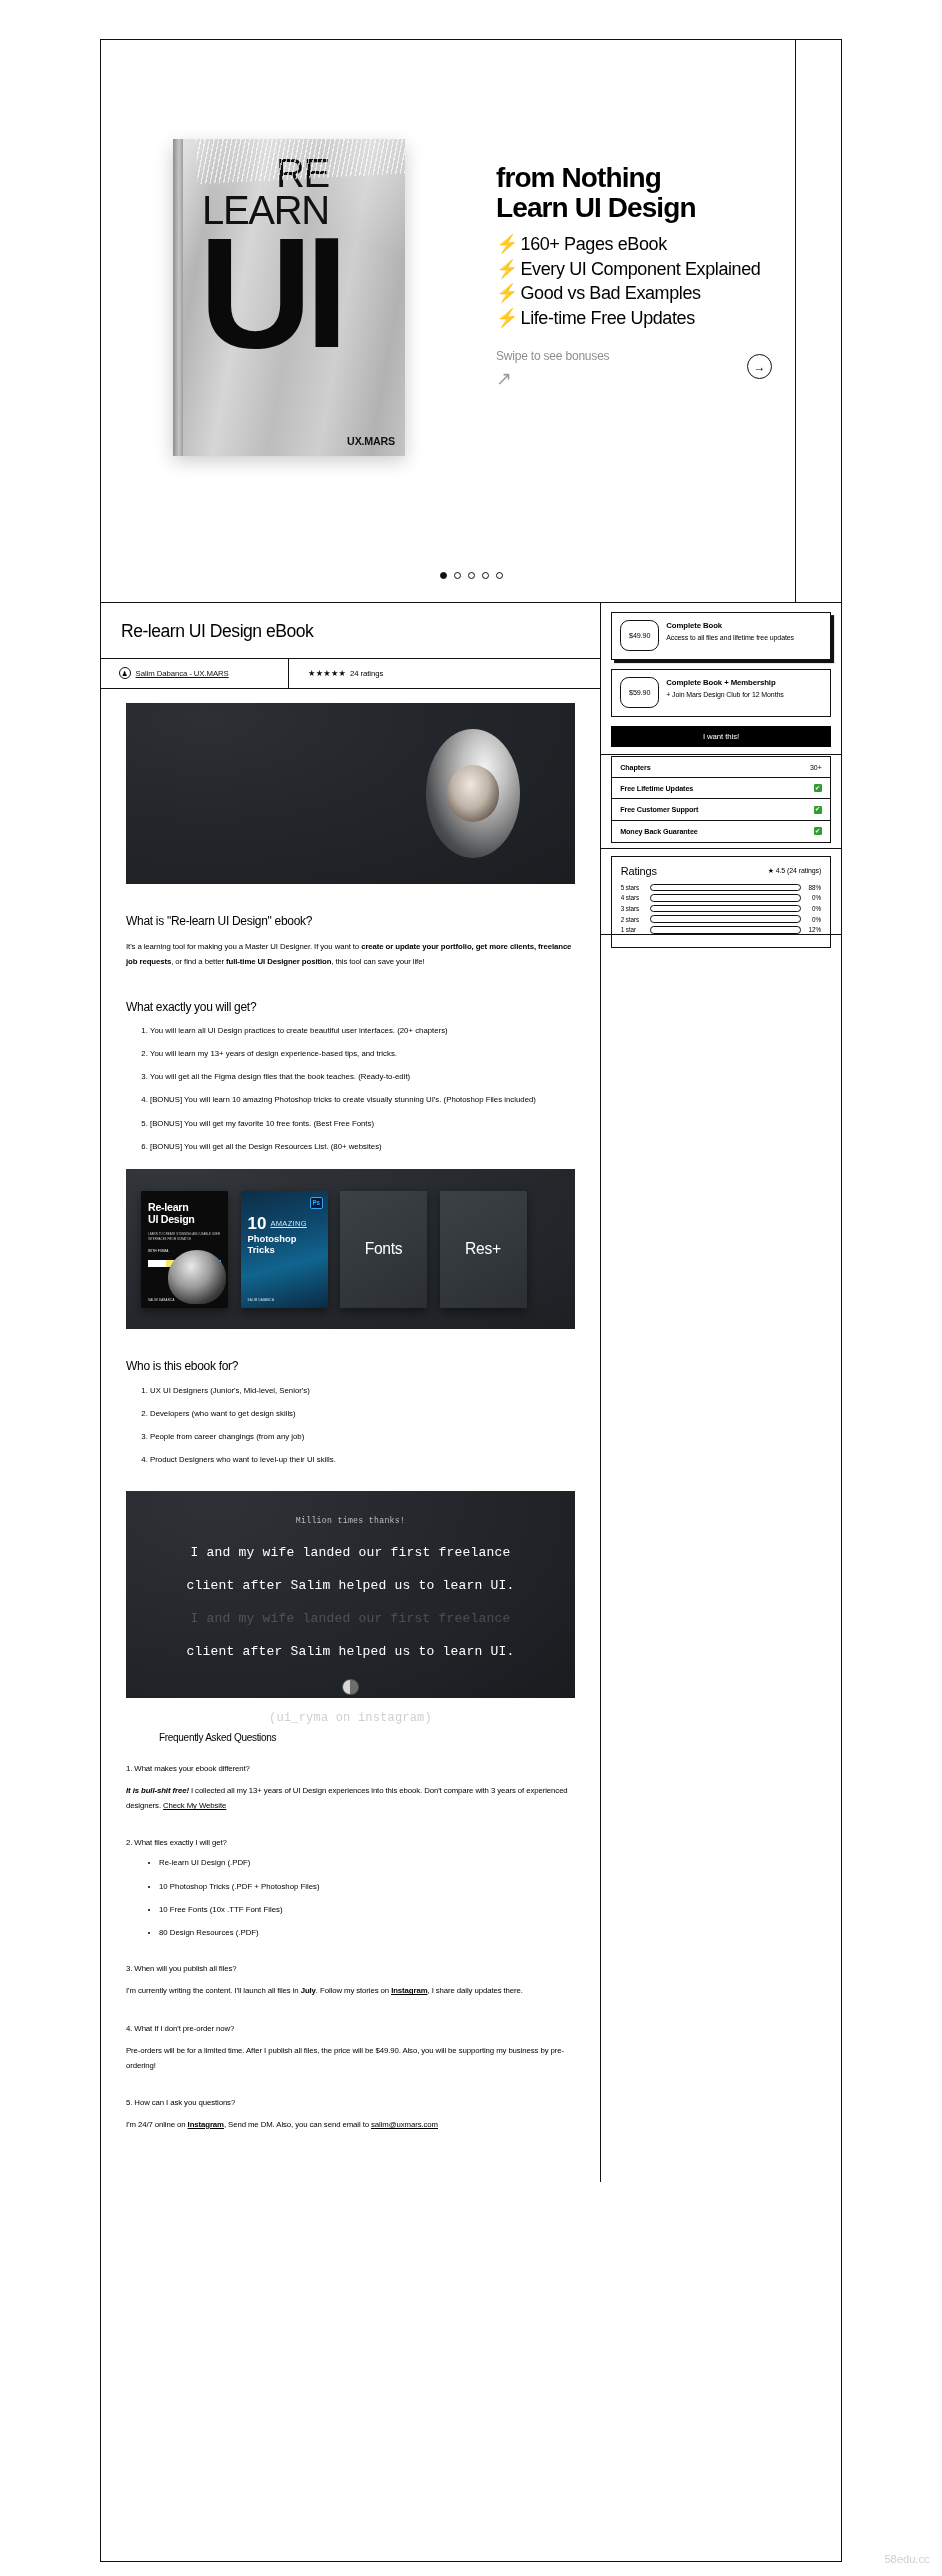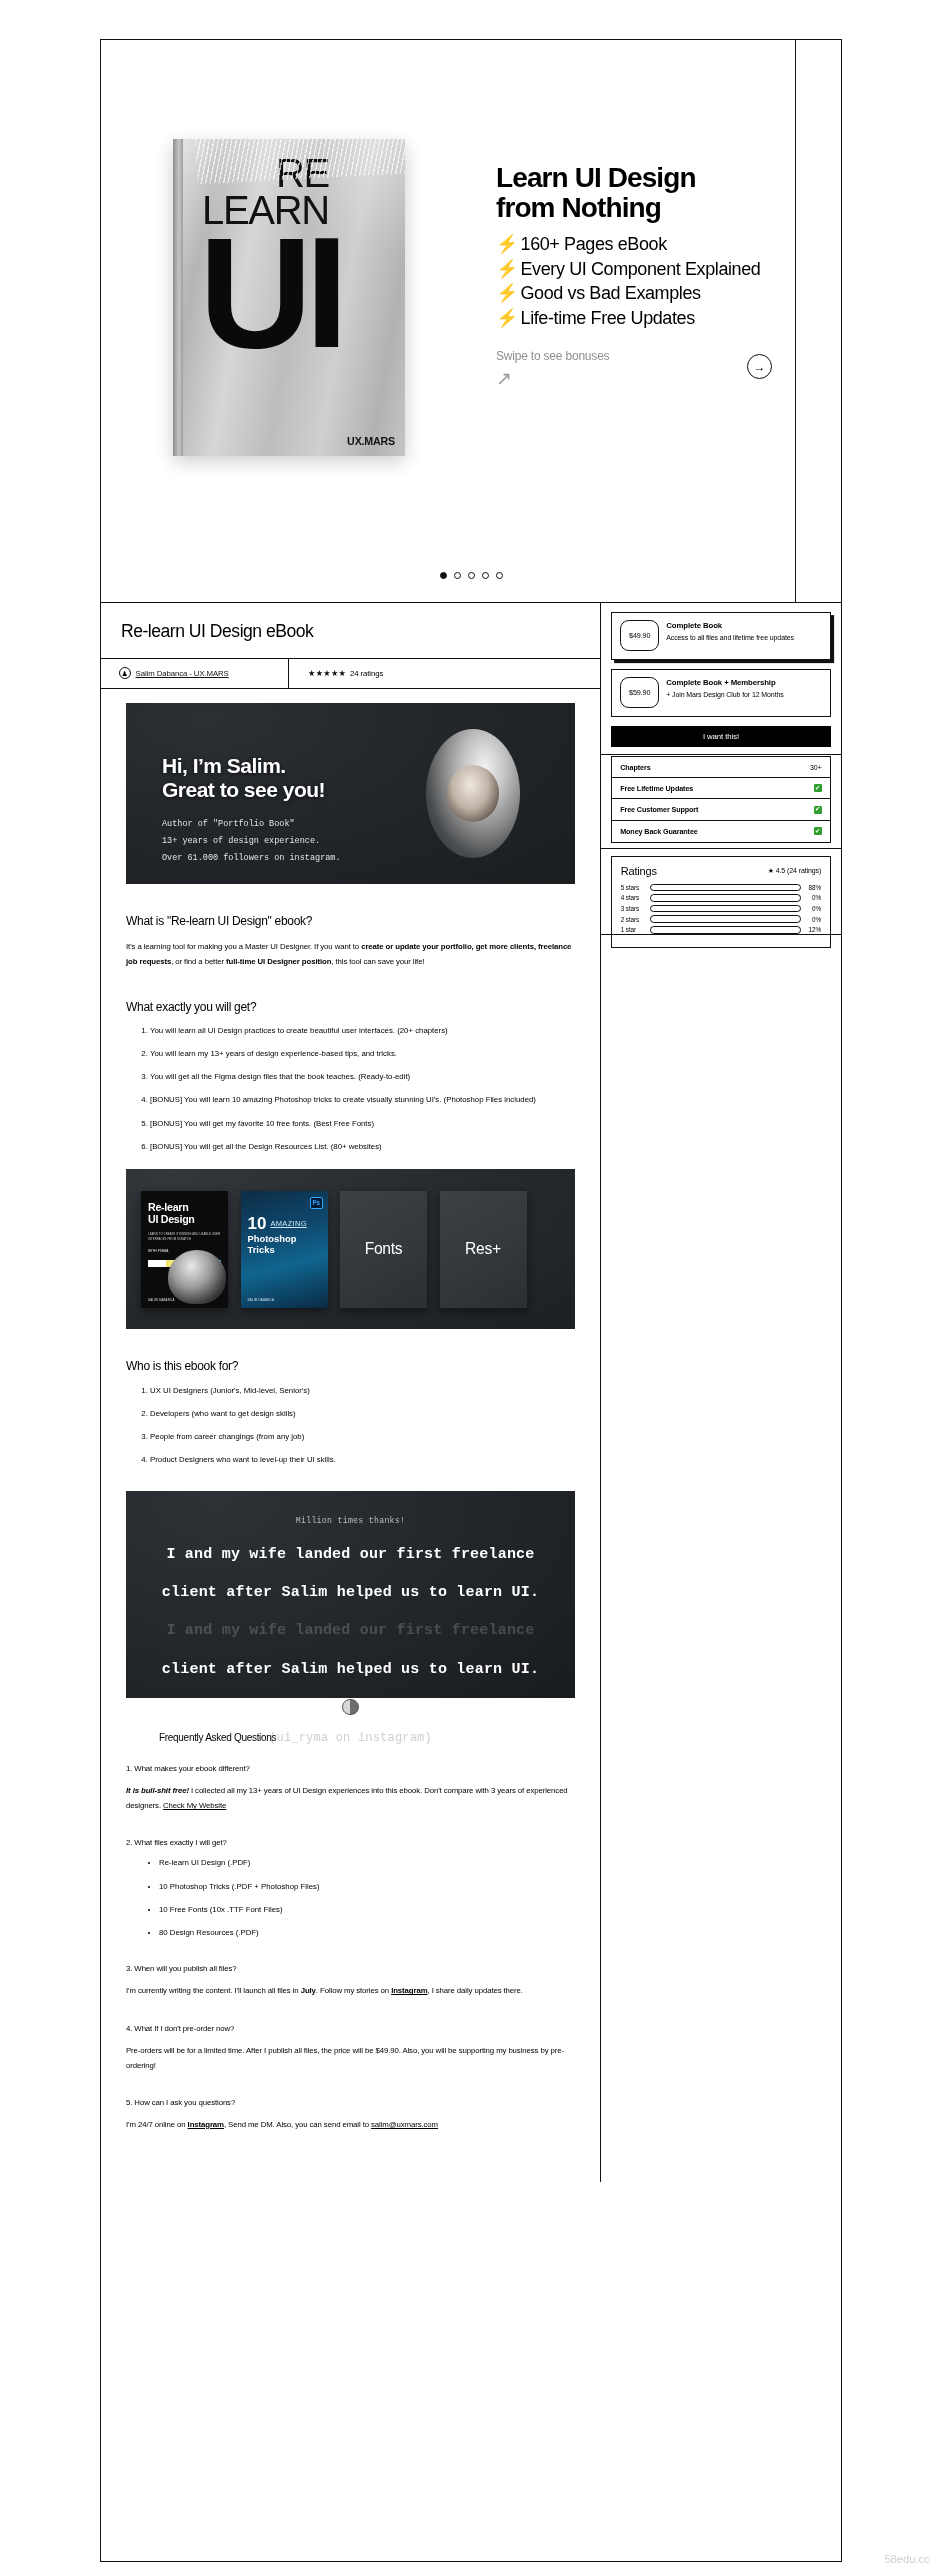--- a/index.html
+++ b/index.html
@@ -271,21 +271,21 @@
   .banner-quote {
     margin-top: 24px;
     height: 207px;
     background: radial-gradient(120% 160% at 20% 6%, #2e3237 0%, #23272b 45%, #17191c 100%);
     text-align: center;
     padding-top: 25px;
     font-family: "Liberation Mono", monospace;
     color: #fff;
   }
   .q-kicker { color: #bdbdbd; font-size: 8.2px; letter-spacing: 0.3px; }
-  .q-line { font-size: 15px; line-height: 2.55; letter-spacing: 0.2px; font-weight: bold; }
+  .q-line { font-size: 13px; line-height: 2.55; letter-spacing: 0.2px; }
   .q-line.ghost { opacity: .18; }
   .q-avatar {
     width: 16.3px; height: 16.3px; margin: 10px auto 6.3px auto; border-radius: 50%;
     background: linear-gradient(90deg, #d8d8d8 0 50%, #6e6e6e 50% 100%);
     border: 0.6px solid #555;
   }
   .q-name { font-size: 7.2px; letter-spacing: 0.2px; }
   .q-handle { font-size: 12px; color: #cfcfcf; letter-spacing: 0.2px; margin-top: 1.9px; }
 
   
@@ -387,22 +387,22 @@
           <div>RE</div>
           <div>LEARN</div>
         </div>
         <div class="book-ui">UI</div>
         <div class="book-brand">UX.MARS</div>
       </div>
     </div>
 
     <div id="hero-right">
       <div class="hero-h1">
+        <div>from Nothing</div>
         <div>Learn UI Design</div>
-        <div>from Nothing</div>
       </div>
       <div class="hero-bullets">
         <div class="hero-bullet">
           <span class="bolt">⚡</span><span>160+ Pages eBook</span>
         </div>
         <div class="hero-bullet">
           <span class="bolt">⚡</span><span>Every UI Component Explained</span>
         </div>
         <div class="hero-bullet">
           <span class="bolt">⚡</span><span>Good vs Bad Examples</span>
@@ -446,31 +446,20 @@
         </div>
         <div id="rating-cell">
           <span class="stars">★★★★★</span>
           <span id="rating-count">24 ratings</span>
         </div>
       </div>
 
       <div id="content">
 
         <div class="banner-salim">
-          <div class="salim-text">
-            <div class="salim-h">
-              <div>Hi, I’m Salim.</div>
-              <div>Great to see you!</div>
-            </div>
-            <div class="salim-sub">
-              <div>Author of "Portfolio Book"</div>
-              <div>13+ years of design experience.</div>
-              <div>Over 61.000 followers on instagram.</div>
-            </div>
-          </div>
           <div class="salim-photo"></div>
         </div>
 
         <h2 class="sec">What is "Re-learn UI Design" ebook?</h2>
         <p class="body"><span>It's a learning tool for making you a Master UI Designer. If you want to </span><b>create or update your portfolio, get more clients, freelance job requests</b><span>, or find a better </span><b>full-time UI Designer position</b><span>, this tool can save your life!</span></p>
 
         <h2 class="sec">What exactly you will get?</h2>
         <ol class="num">
           <li>You will learn all UI Design practices to create beautiful user interfaces. (20+ chapters)</li>
           <li>You will learn my 13+ years of design experience-based tips, and tricks.</li>

